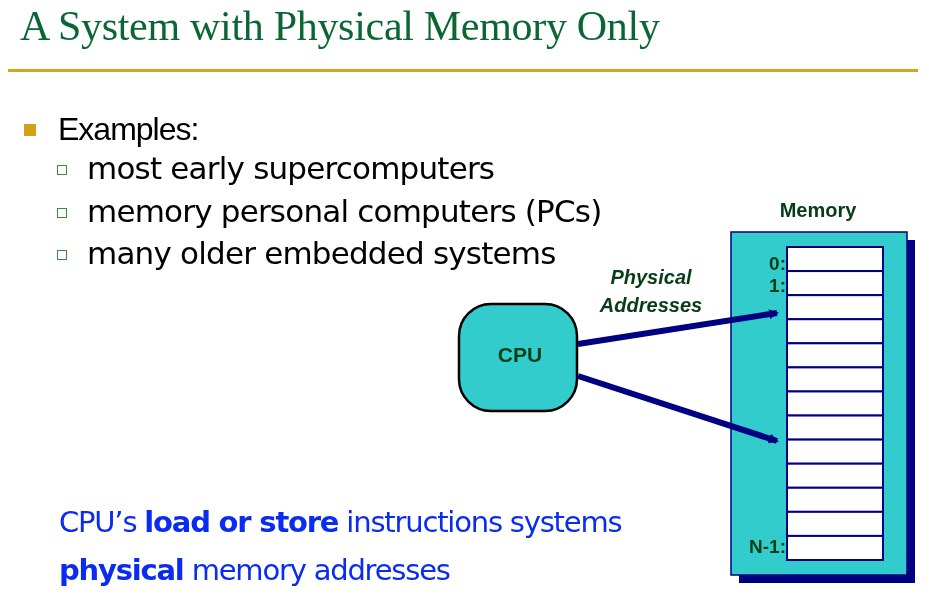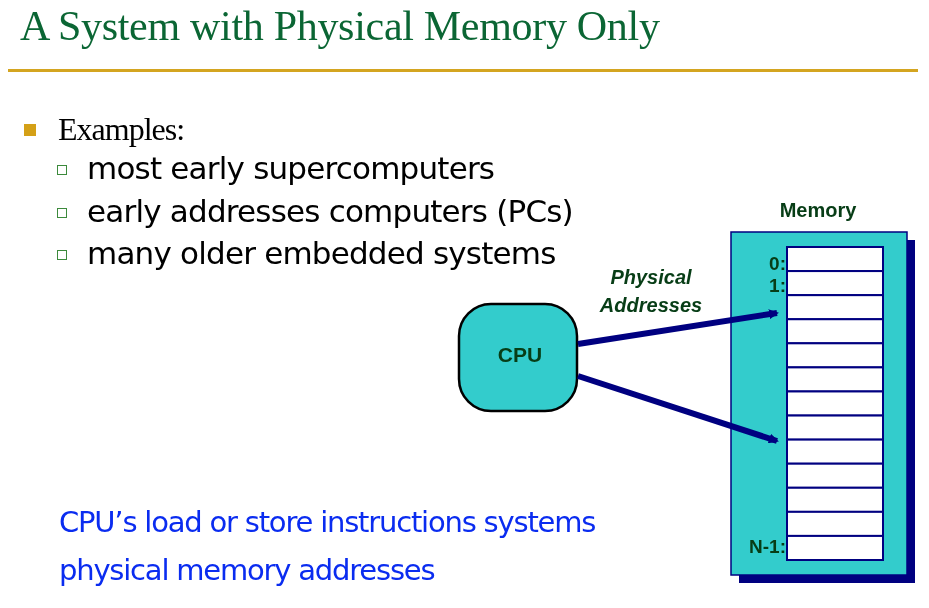--- a/index.html
+++ b/index.html
@@ -1,45 +1,45 @@
 <!DOCTYPE html>
 <html><head>
 <meta charset="utf-8">
 <style>
   html, body { margin: 0; padding: 0; background: #ffffff; }
   body { width: 929px; height: 608px; position: relative; overflow: hidden; font-family: "Liberation Sans", sans-serif; }
   .title { position: absolute; left: 20px; top: 2px; font-family: "Liberation Serif", serif; font-size: 42px; color: #0b6634; white-space: nowrap; letter-spacing: -0.3px; }
   .title-rule { position: absolute; left: 8px; top: 69px; width: 910px; height: 3px; background: #d4a520; }
-  .bullet-l1 { position: absolute; left: 24px; top: 111px; font-size: 32px; color: #000; display: flex; align-items: center; white-space: nowrap; font-family: Liberation Serif, serif; letter-spacing: -1px; }
+  .bullet-l1 { position: absolute; left: 24px; top: 111px; font-size: 32px; color: #000; display: flex; align-items: center; white-space: nowrap; font-family: Liberation Sans, sans-serif; letter-spacing: -1px; }
   .sq-l1 { width: 12px; height: 12px; background: #d4a017; margin-right: 22px; }
   .l2 { position: absolute; left: 57px; font-size: 31px; color: #000; display: flex; align-items: center; white-space: nowrap; font-family: "DejaVu Sans", sans-serif; letter-spacing: -0.8px; }
   .sq-l2 { width: 8px; height: 8px; border: 1.5px solid #3c8a3c; margin-right: 20px; margin-top: 4px; box-sizing: content-box; }
   .caption { position: absolute; left: 59px; font-size: 29px; color: #0a2cf0; white-space: nowrap; font-family: "DejaVu Sans", sans-serif; letter-spacing: -1.2px; }
-  .caption b { font-weight: normal; }
+  .caption b { font-weight: bold; }
   svg.diagram { position: absolute; left: 0; top: 0; }
   .lbl { font-family: "Liberation Sans", sans-serif; font-weight: bold; fill: #073d16; }
 </style>
 </head>
 <body>
 
 <div class="title">A System with Physical Memory Only</div>
 <div class="title-rule"></div>
 
 <div class="bullet-l1">
   <span class="sq-l1"></span>
   <span>Examples:</span>
 </div>
 
 <div class="l2" style="top:150px">
   <span class="sq-l2"></span>
   <span>most early supercomputers</span>
 </div>
 <div class="l2" style="top:193px">
   <span class="sq-l2"></span>
-  <span>early addresses computers (PCs)</span>
+  <span>memory personal computers (PCs)</span>
 </div>
 <div class="l2" style="top:235px">
   <span class="sq-l2"></span>
   <span>many older embedded systems</span>
 </div>
 
 <div class="caption" style="top:505px">
   <span>CPU’s </span><b>load or store</b><span> instructions systems</span>
 </div>
 <div class="caption" style="top:553px">

